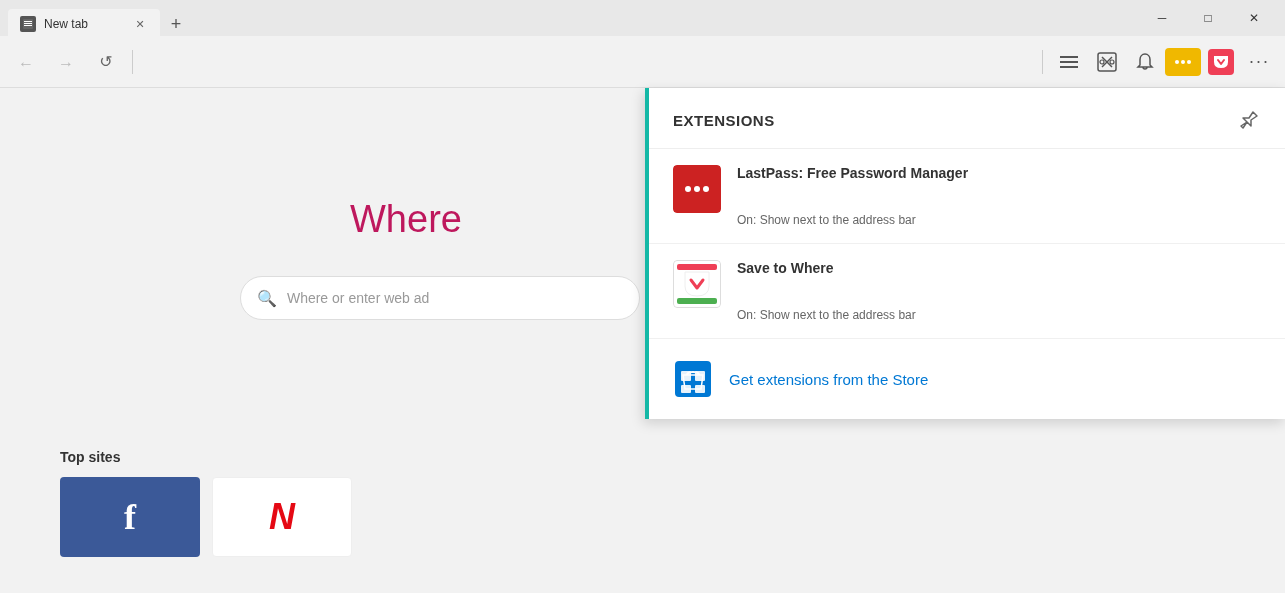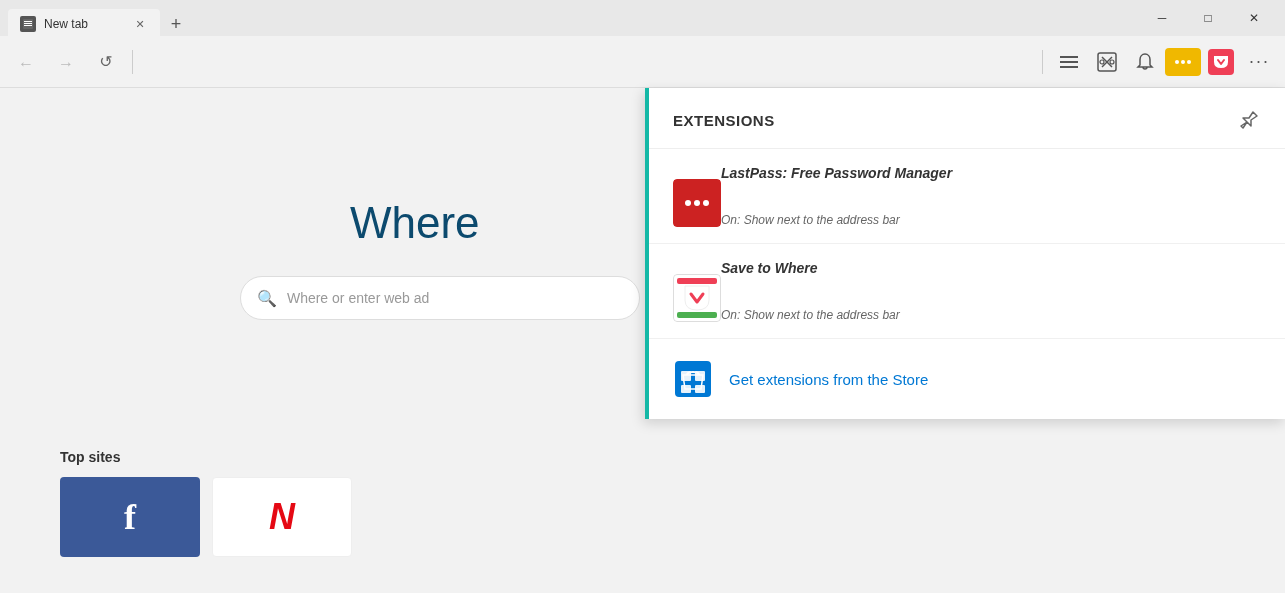--- a/index.html
+++ b/index.html
@@ -174,22 +174,22 @@
     .main-content {
       flex: 1;
       background: #f2f2f2;
       position: absolute;
       top: 88px;
       left: 0;
       right: 0;
       bottom: 0;
     }
     .where-text {
-      font-size: 44px;
-      color: #0c4a6e;
+      font-size: 38px;
+      color: #be185d;
       position: absolute;
       top: 110px;
       left: 350px;
     }
     .search-bar {
       position: absolute;
       top: 188px;
       left: 240px;
       width: 400px;
       height: 44px;
@@ -268,25 +268,24 @@
       height: 24px;
       display: flex;
       align-items: center;
       justify-content: center;
       color: #666;
       font-size: 16px;
       cursor: pointer;
     }
     .ext-item {
       display: flex;
-      align-items: flex-end;
+      align-items: flex-start;
       padding: 16px 24px;
       border-bottom: 1px solid #f0f0f0;
-      gap: 0;
-      font-style: italic;
+      gap: 16px;
     }
     .ext-icon-wrap {
       width: 48px;
       height: 48px;
       flex-shrink: 0;
       border-radius: 4px;
       overflow: hidden;
       display: flex;
       align-items: center;
       justify-content: center;

